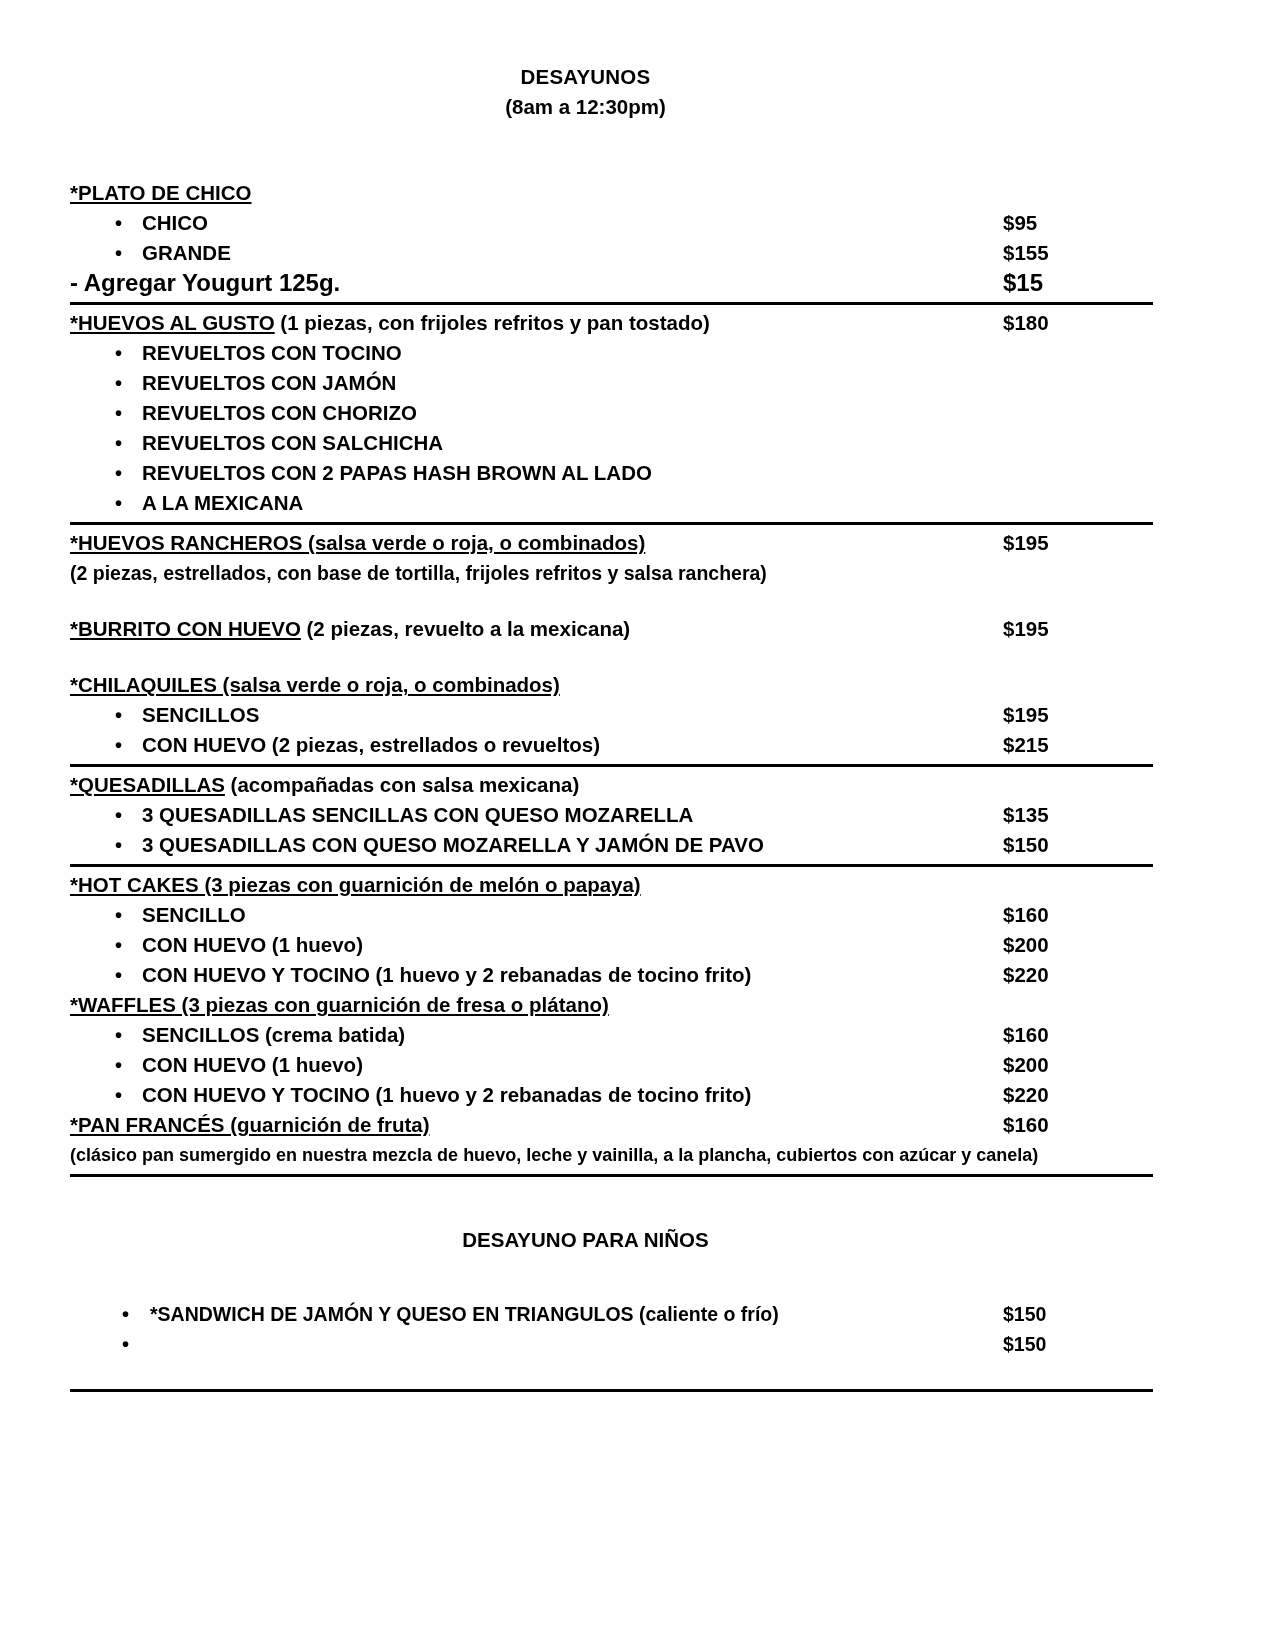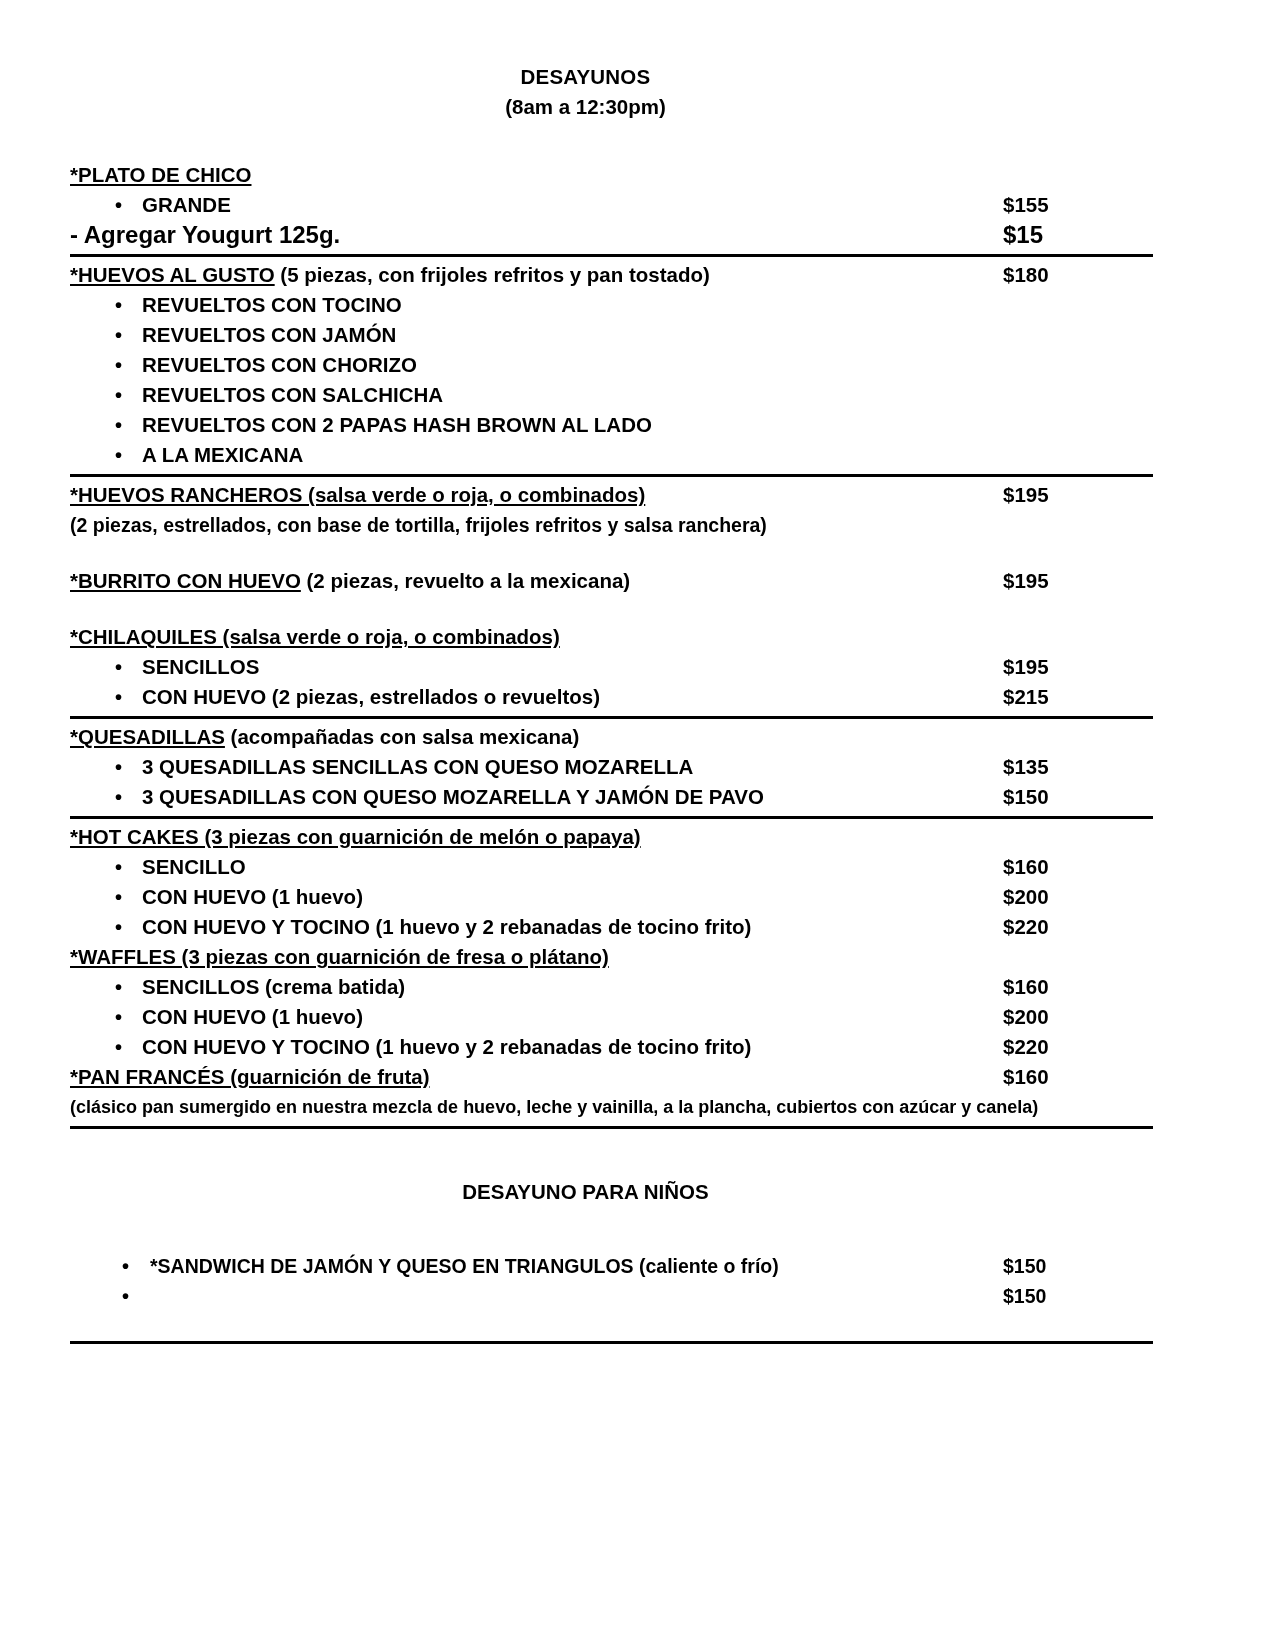--- a/index.html
+++ b/index.html
@@ -30,21 +30,21 @@
     letter-spacing: .2px;
     line-height: 30px;
     margin: 0;
     padding-right: 52px;
   }
   .doc-subtitle {
     text-align: center;
     font-size: 20.5px;
     font-weight: bold;
     line-height: 30px;
-    margin: 0 0 38px 0;
+    margin: 0 0 56px 0;
     padding-right: 52px;
   }
 
   
   .row {
     display: flex;
     align-items: baseline;
     font-size: 20.5px;
     font-weight: bold;
     line-height: 30px;
@@ -146,40 +146,47 @@
 
   <div class="doc-title">DESAYUNOS</div>
   <div class="doc-subtitle">(8am a 12:30pm)</div>
 
   <div>
     <div class="row section-head">
       <span class="label u">*PLATO DE CHICO</span>
     </div>
     <div class="row bullet">
       <div class="priceline" style="width:100%">
+        <span class="txt">CHICO</span>
+        <span class="gap"></span>
+        <span class="amt">$95</span>
+      </div>
+    </div>
+    <div class="row bullet">
+      <div class="priceline" style="width:100%">
         <span class="txt">GRANDE</span>
         <span class="gap"></span>
         <span class="amt">$155</span>
       </div>
     </div>
     <div class="row note">
       <div class="priceline" style="width:100%">
         <span class="txt">- Agregar Yougurt 125g.</span>
         <span class="gap"></span>
         <span class="amt">$15</span>
       </div>
     </div>
   </div>
 
   <hr class="rule">
 
   <div>
     <div class="row section-head">
       <div class="priceline" style="width:100%">
-        <span class="txt"><span class="u">*HUEVOS AL GUSTO</span><span> (5 piezas, con frijoles refritos y pan tostado)</span></span>
+        <span class="txt"><span class="u">*HUEVOS AL GUSTO</span><span> (1 piezas, con frijoles refritos y pan tostado)</span></span>
         <span class="gap"></span>
         <span class="amt">$180</span>
       </div>
     </div>
     <div class="row bullet">
       <span class="label">REVUELTOS CON TOCINO</span>
     </div>
     <div class="row bullet">
       <span class="label">REVUELTOS CON JAMÓN</span>
     </div>

